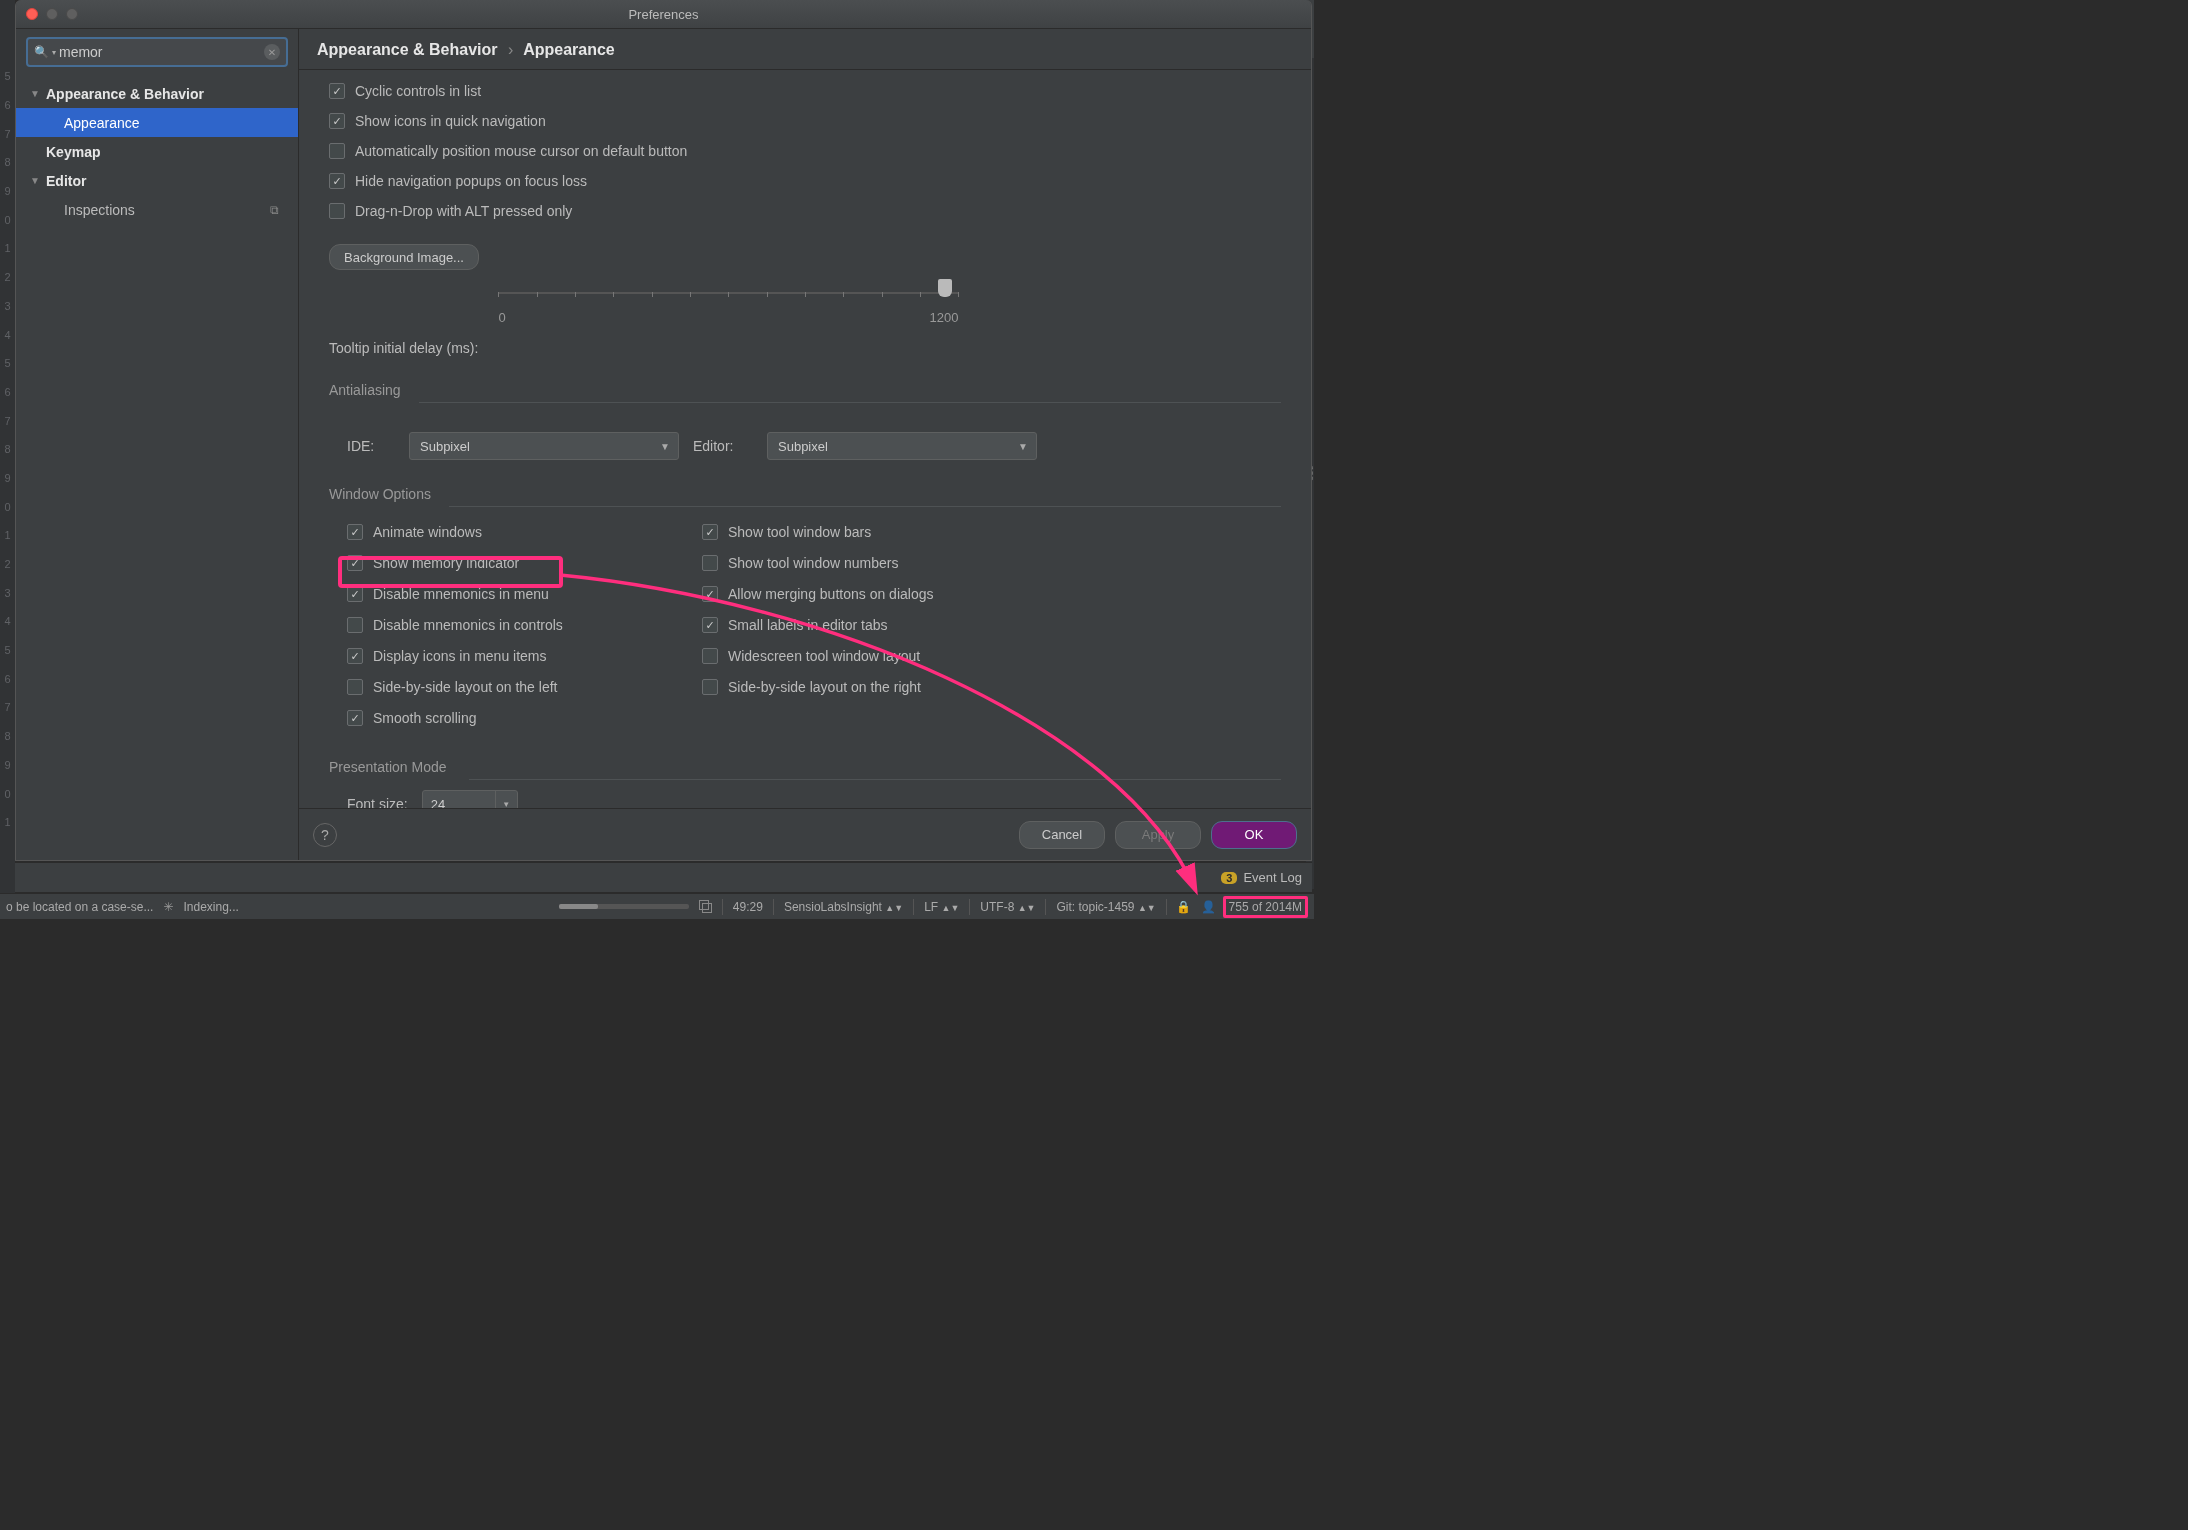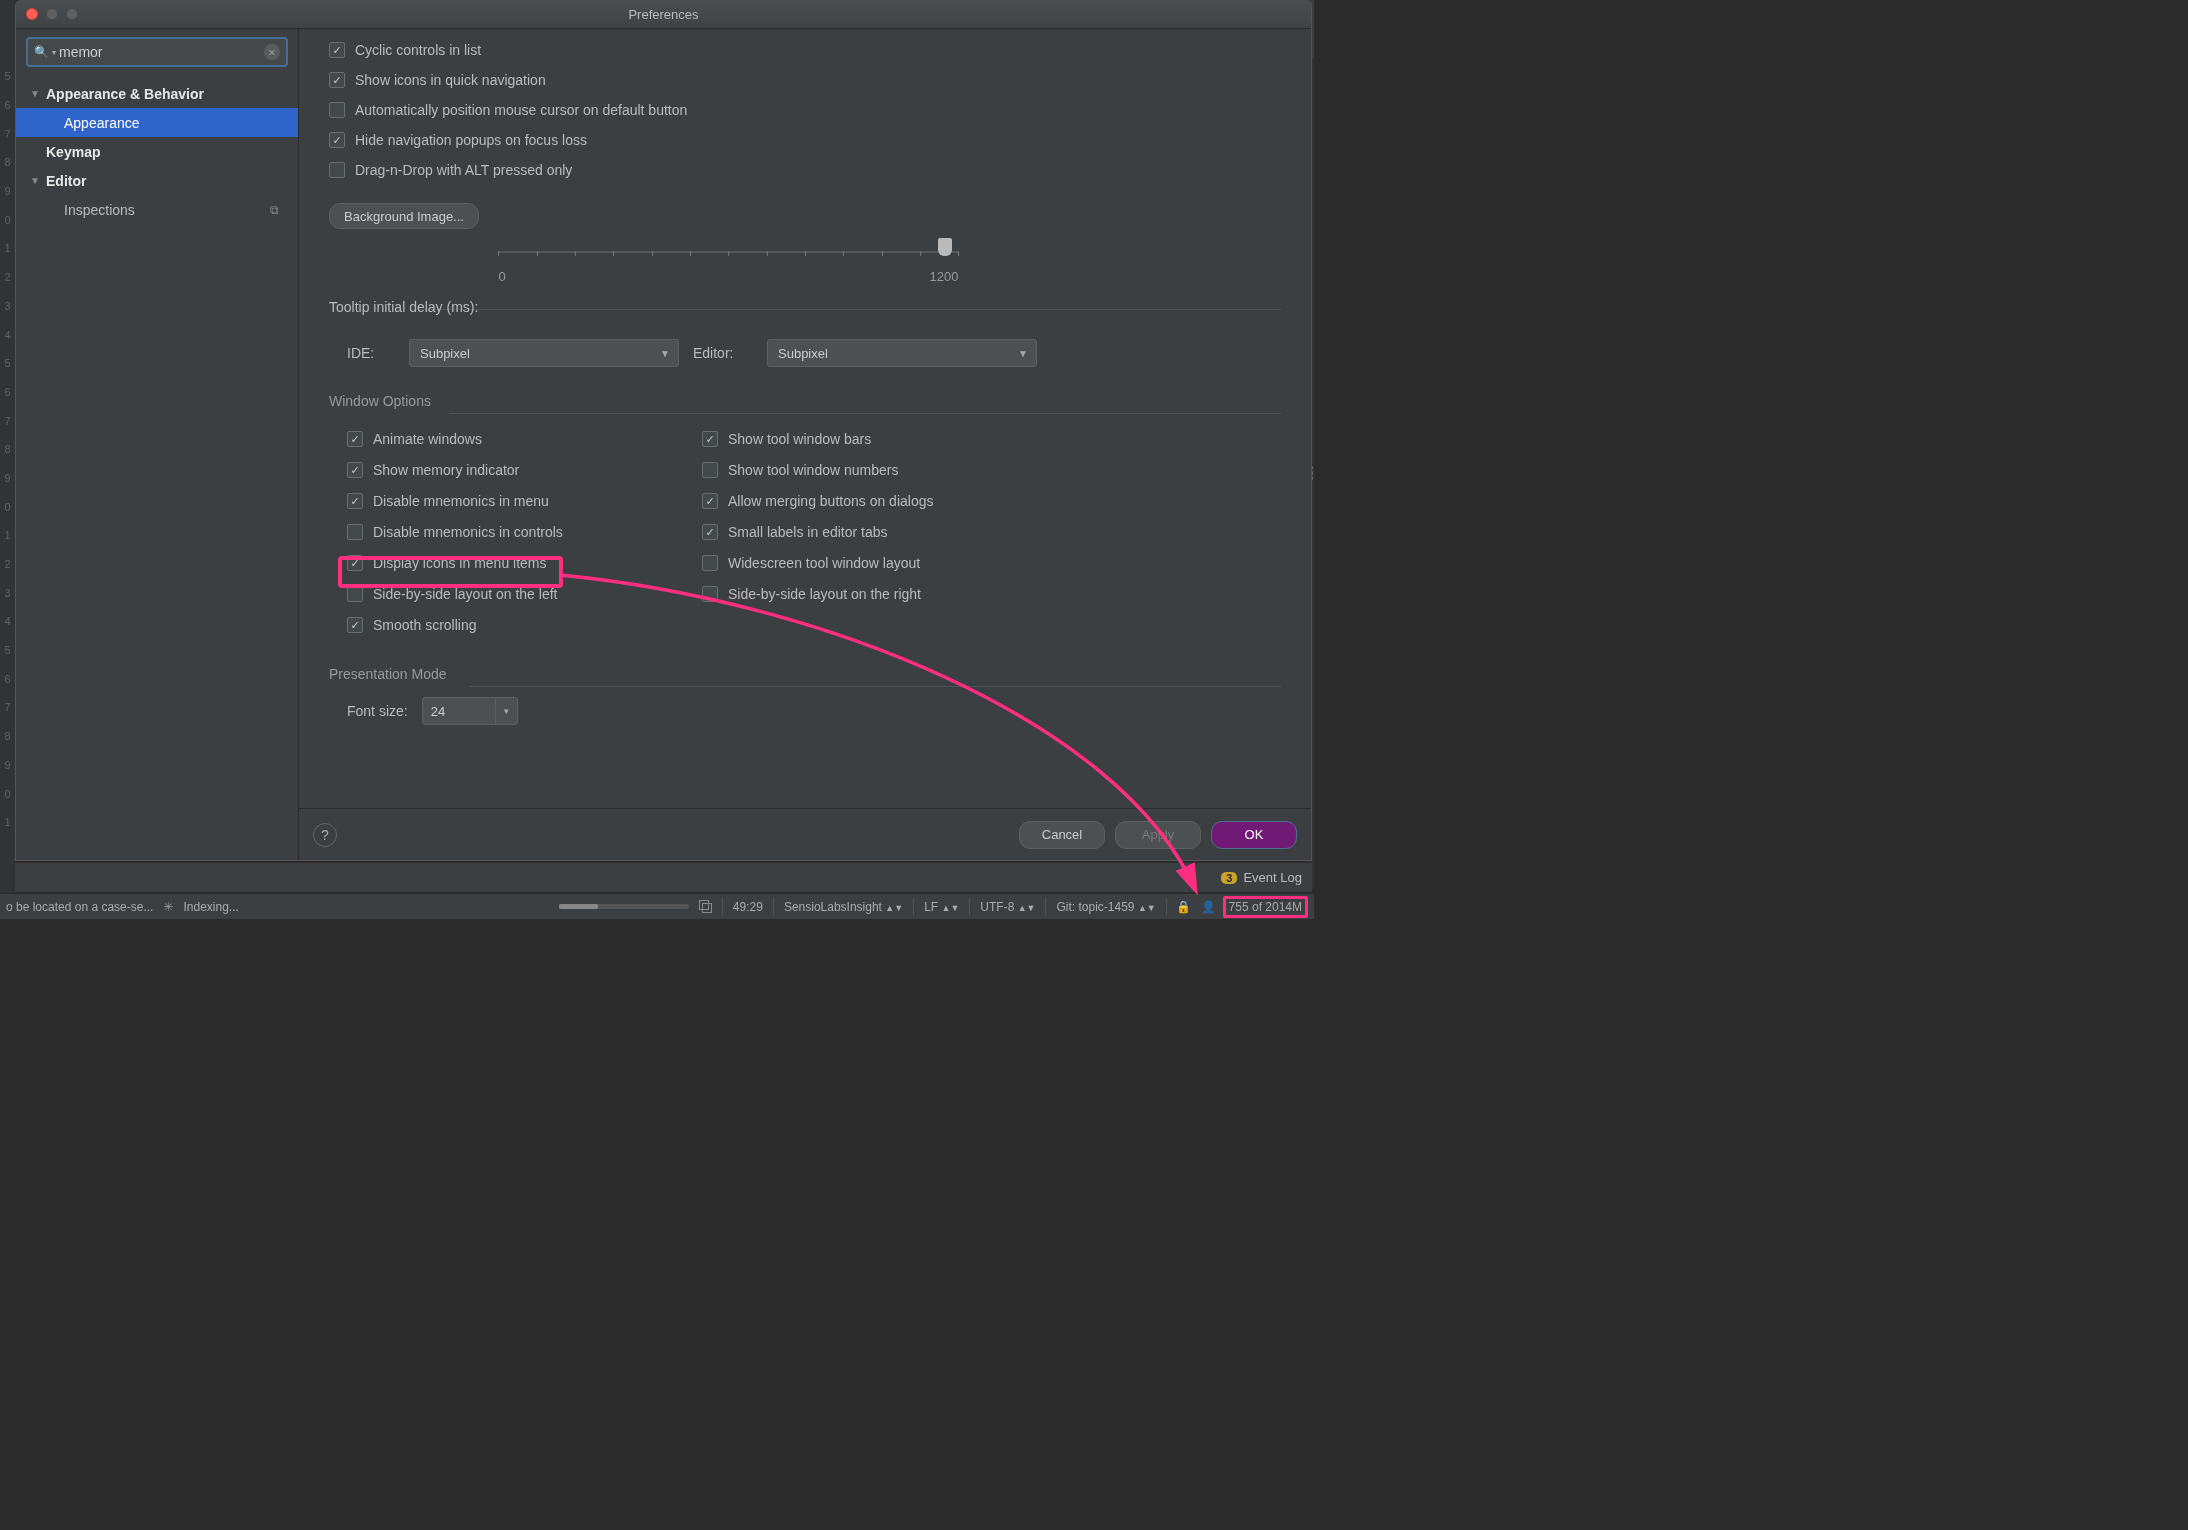--- a/index.html
+++ b/index.html
@@ -180,20 +180,25 @@
             <span class="lbl">Editor</span>
           </div>
           <div class="tree-row indent1">
             <span class="lbl">Inspections</span>
             <span class="badge">⧉</span>
           </div>
         </div>
       </div>
 
       <div class="content">
+        <div class="breadcrumbs">
+          <span>Appearance &amp; Behavior</span>
+          <span class="sep">›</span>
+          <span>Appearance</span>
+        </div>
 
         <div class="scrollpane">
           <div class="chk-row">
               <span class="chk on"></span>
               <span class="chk-label">Cyclic controls in list</span>
             </div>
           <div class="chk-row">
               <span class="chk on"></span>
               <span class="chk-label">Show icons in quick navigation</span>
             </div>
@@ -231,20 +236,21 @@
                   <div class="slider-tick" style="left: 91.6667%;"></div>
                   <div class="slider-tick" style="left: 100%;"></div>
                 </div>
               <div class="slider-labels">
                 <span>0</span>
                 <span>1200</span>
               </div>
             </div>
           </div>
 
+          <div class="section-title">Antialiasing</div>
           <div class="section-rule"></div>
           <div class="row-flex" style="margin-left:18px;margin-top:29px;">
             <span class="sel-label">IDE:</span>
             <div class="select">
                 <span>Subpixel</span>
                 <span class="caret">▼</span>
               </div>
             <span class="sel-label" style="width:60px;">Editor:</span>
             <div class="select">
                 <span>Subpixel</span>

